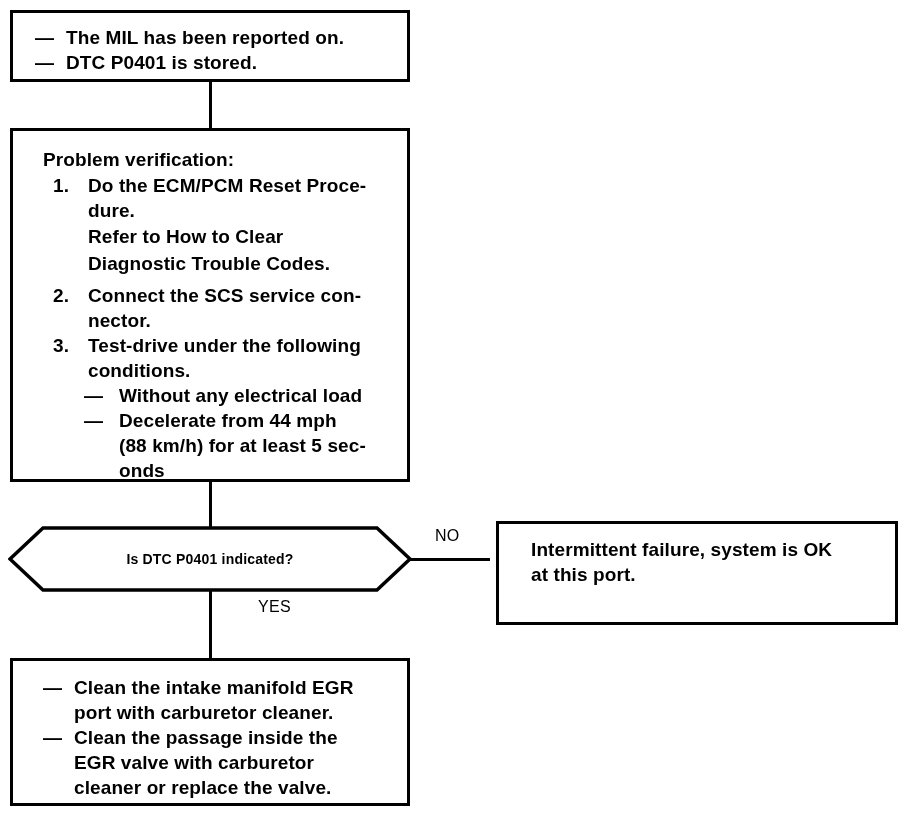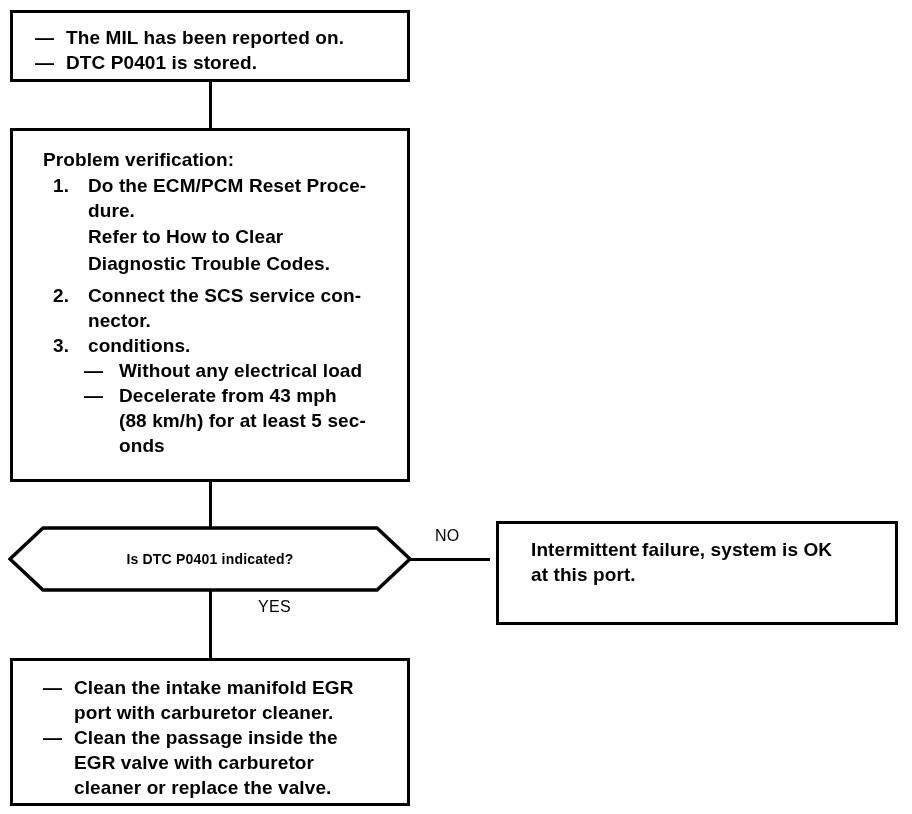--- a/index.html
+++ b/index.html
@@ -165,33 +165,34 @@
         <span class="reg">Connect the SCS service con-</span>
       </span>
       <span class="num-row reg">
         <span>nector.</span>
       </span>
     </div>
 
     <div class="txt" style="left:40px; top:202px; width:345px;">
       <span class="num-row">
         <span class="num">3.</span>
+        <span class="reg">Test-drive under the following</span>
       </span>
       <span class="num-row reg">
         <span>conditions.</span>
       </span>
 
       <span class="indent-sub reg" style="padding-left:66px;">
         <span class="dash" style="left:31px;">—</span>
         <span>Without any electrical load</span>
       </span>
 
       <span class="indent-sub reg" style="padding-left:66px;">
         <span class="dash" style="left:31px;">—</span>
-        <span class="nowrap-just">Decelerate  from  43  mph</span>
+        <span class="nowrap-just">Decelerate  from  44  mph</span>
         <span class="nowrap-just">(88 km/h) for at least 5 sec-</span>
         <span class="nowrap-just">onds</span>
       </span>
     </div>
   </div>
 
   <div class="conn-v" style="left:209px; top:482px; height:47px;"></div>
 
   <div class="decision" style="left:8px; top:526px; width:404px; height:66px;">
     <svg width="404" height="66" viewBox="0 0 404 66">

